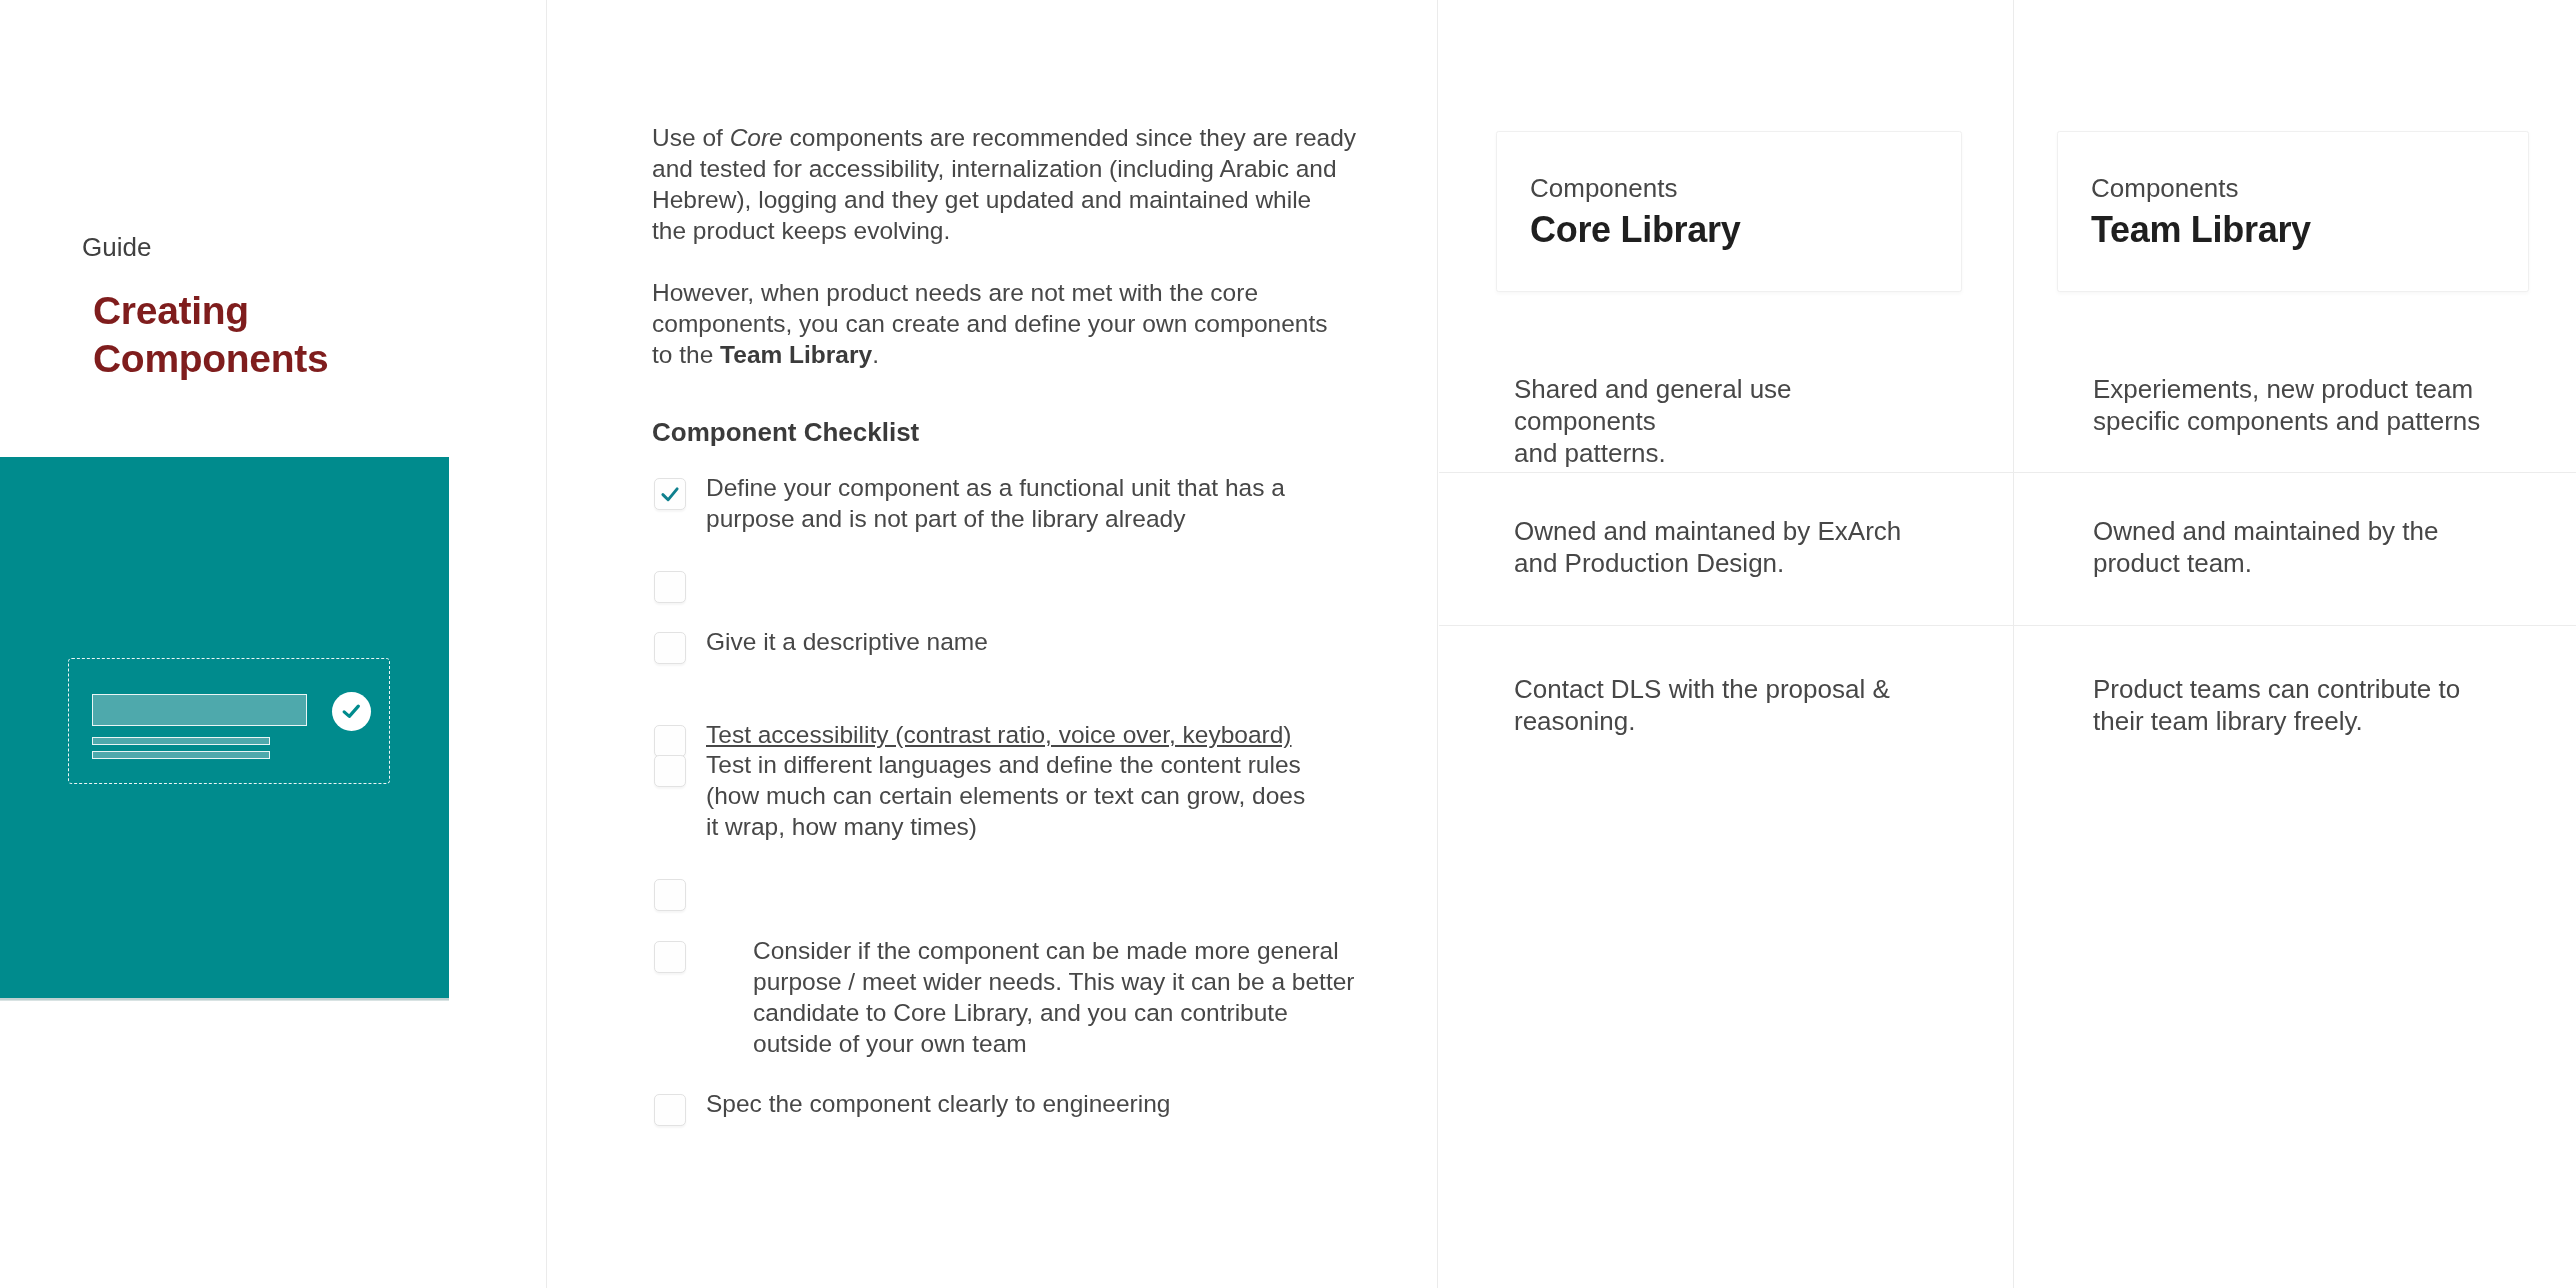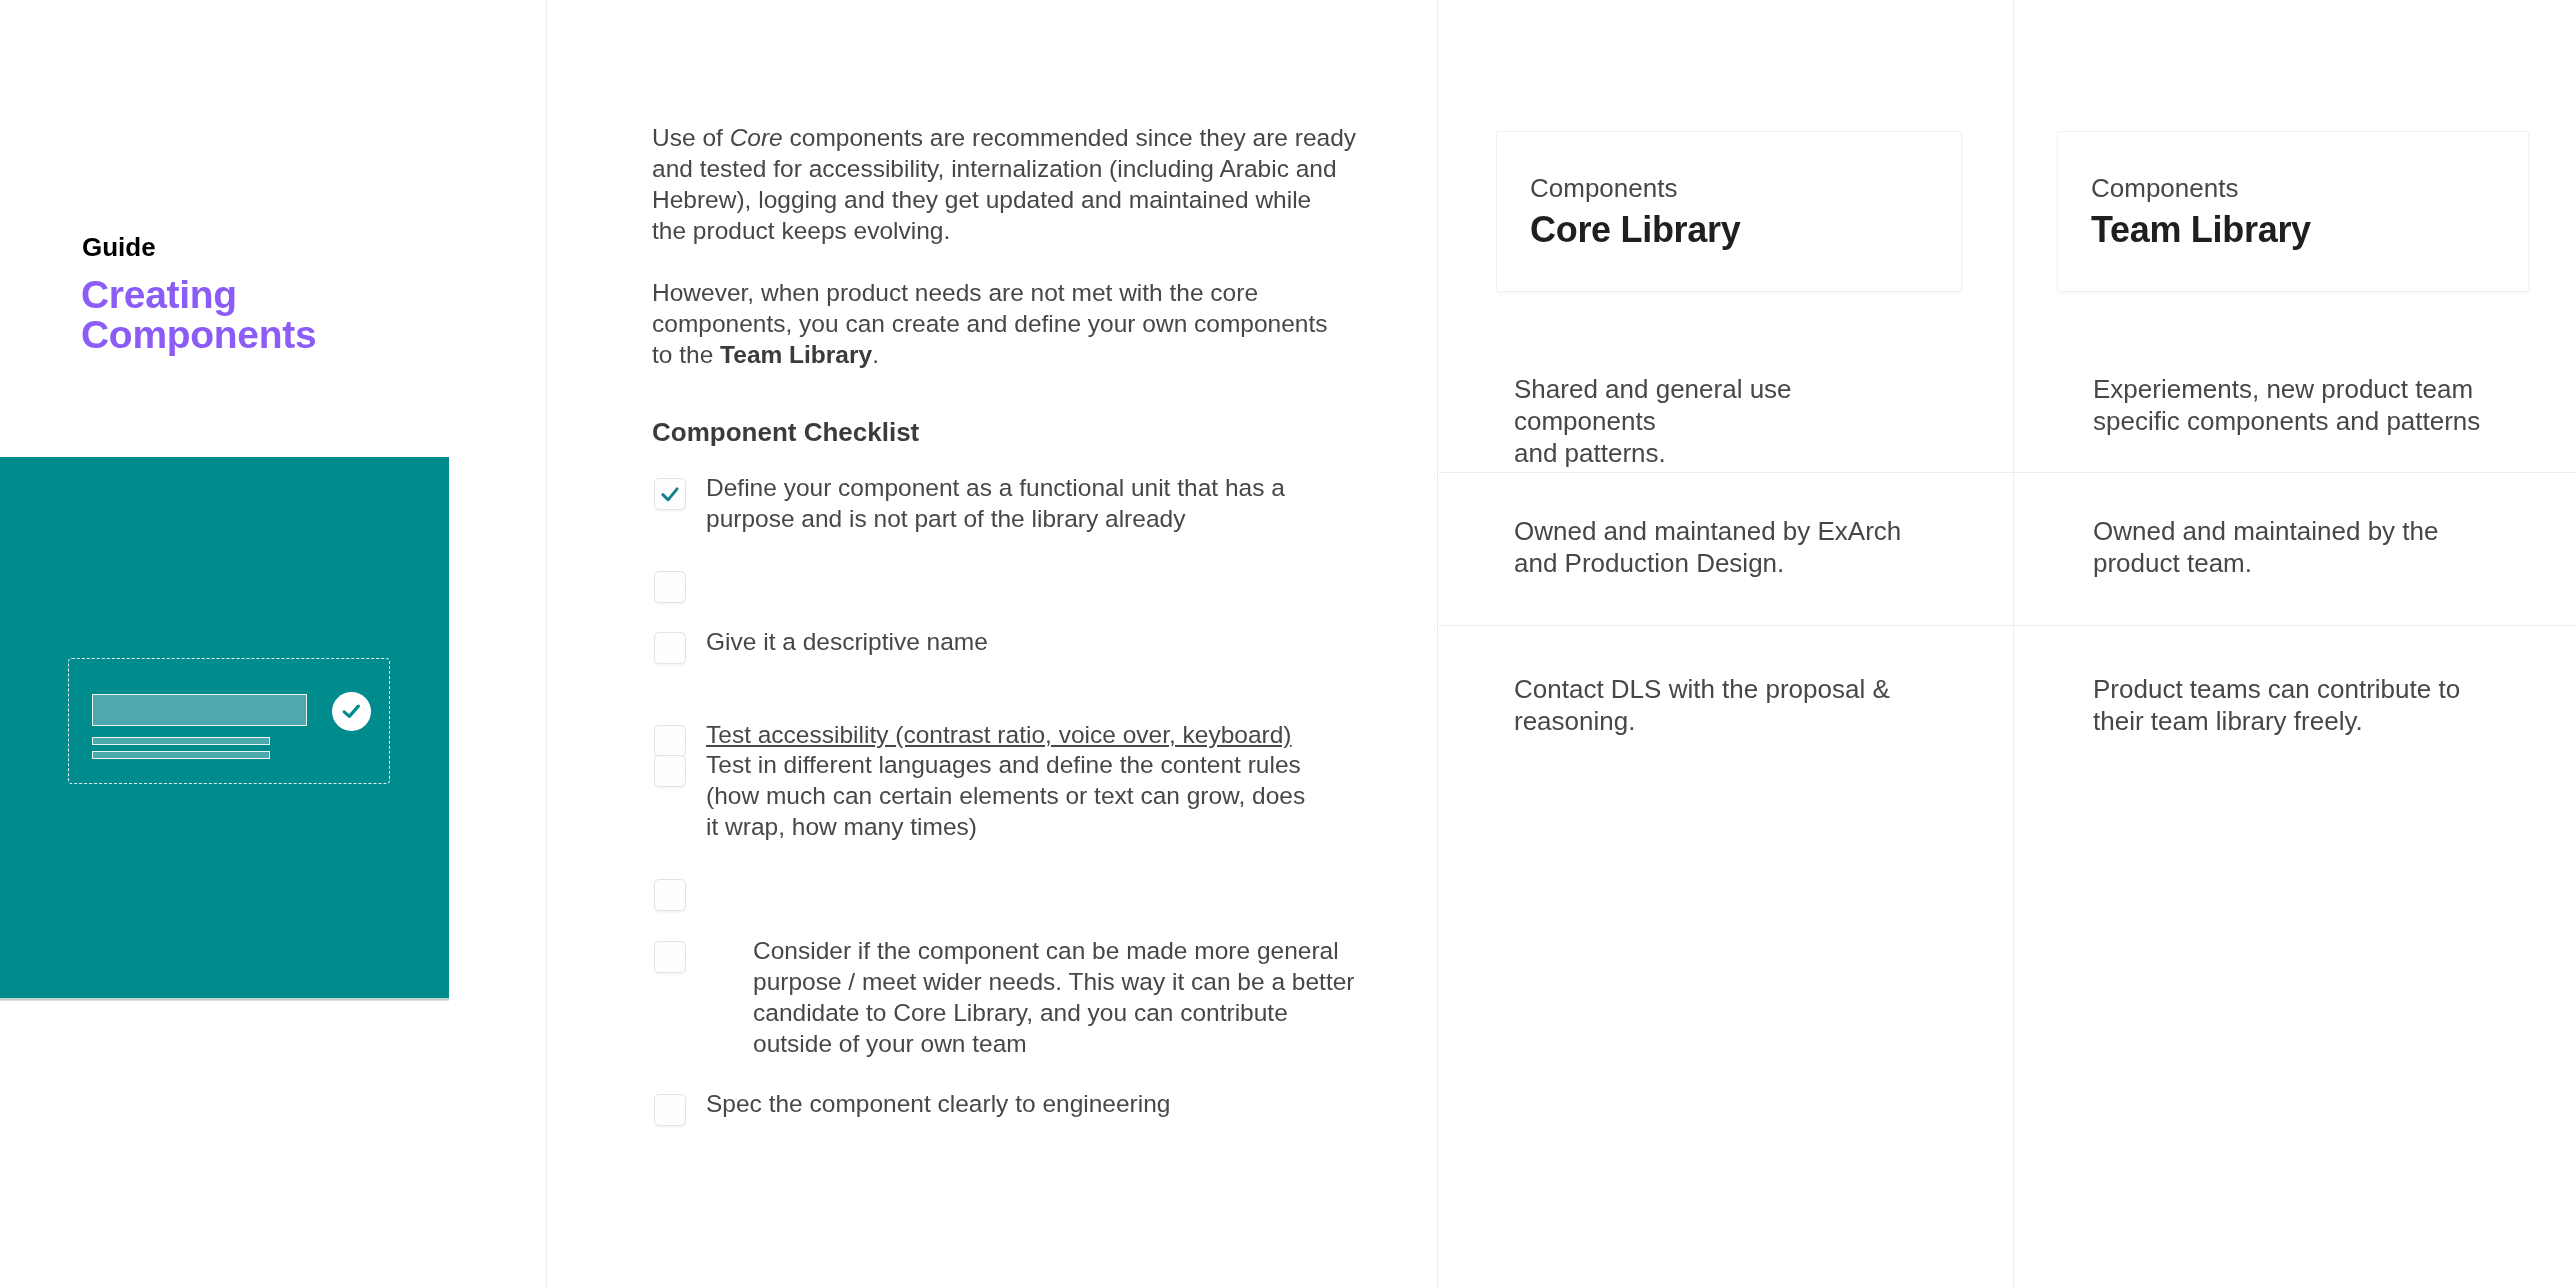--- a/index.html
+++ b/index.html
@@ -19,27 +19,27 @@
   .vdiv-3 { left: 2013px; }
 
   
   .hdiv { position: absolute; left: 1439px; right: 0; height: 1.3px; background: #ececec; }
   .hdiv-1 { top: 472px; }
   .hdiv-2 { top: 625px; }
 
   
   .eyebrow {
     position: absolute; left: 82px; top: 232px;
-    font-size: 26px; color: #000000; font-weight: bold;
+    font-size: 26px; color: #404040;
   }
   .page-title {
     position: absolute; left: 81px; top: 275px;
-    font-size: 39px; font-weight: bold; line-height: 40px;
-    letter-spacing: -0.3px; color: #8b5cf6;
-    white-space: pre-line; margin: 0;
+    font-size: 39px; font-weight: bold; line-height: 48px;
+    letter-spacing: -0.3px; color: #7f1d1d;
+    white-space: pre-line; margin: 12px;
   }
 
   .hero {
     position: absolute; left: 0; top: 457px;
     width: 449px; height: 541px;
     background: #008b8d;
     box-shadow: 0 2.6px 0 rgba(0, 70, 72, 0.25);
   }
   .hero-dashed {
     position: absolute; left: 68px; top: 201px;

